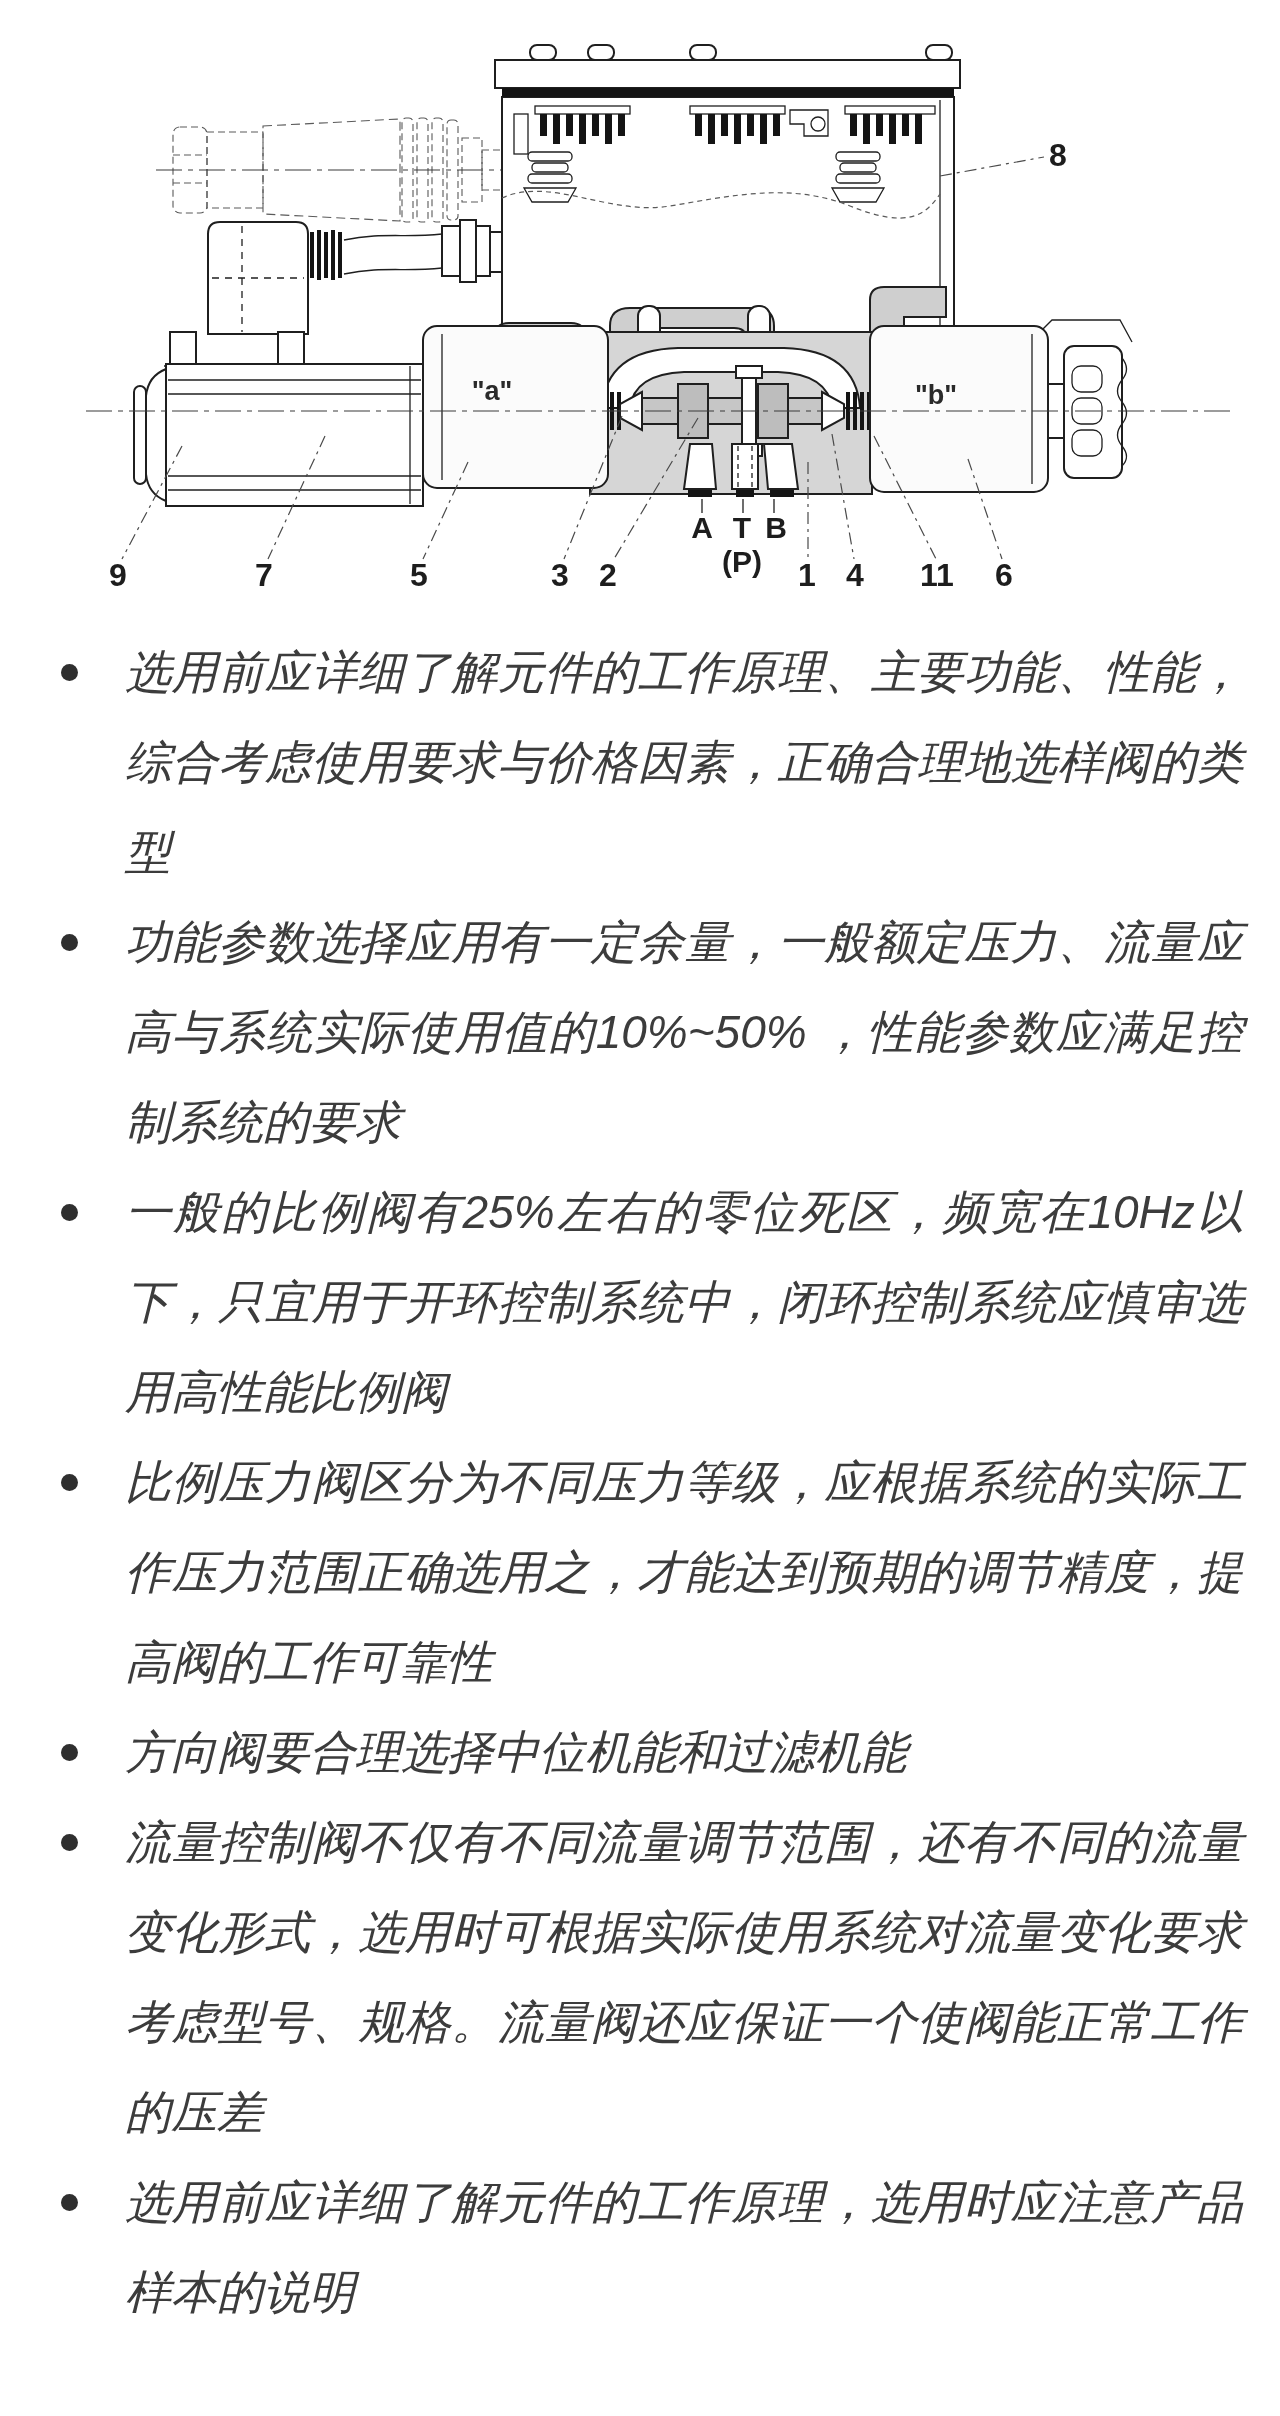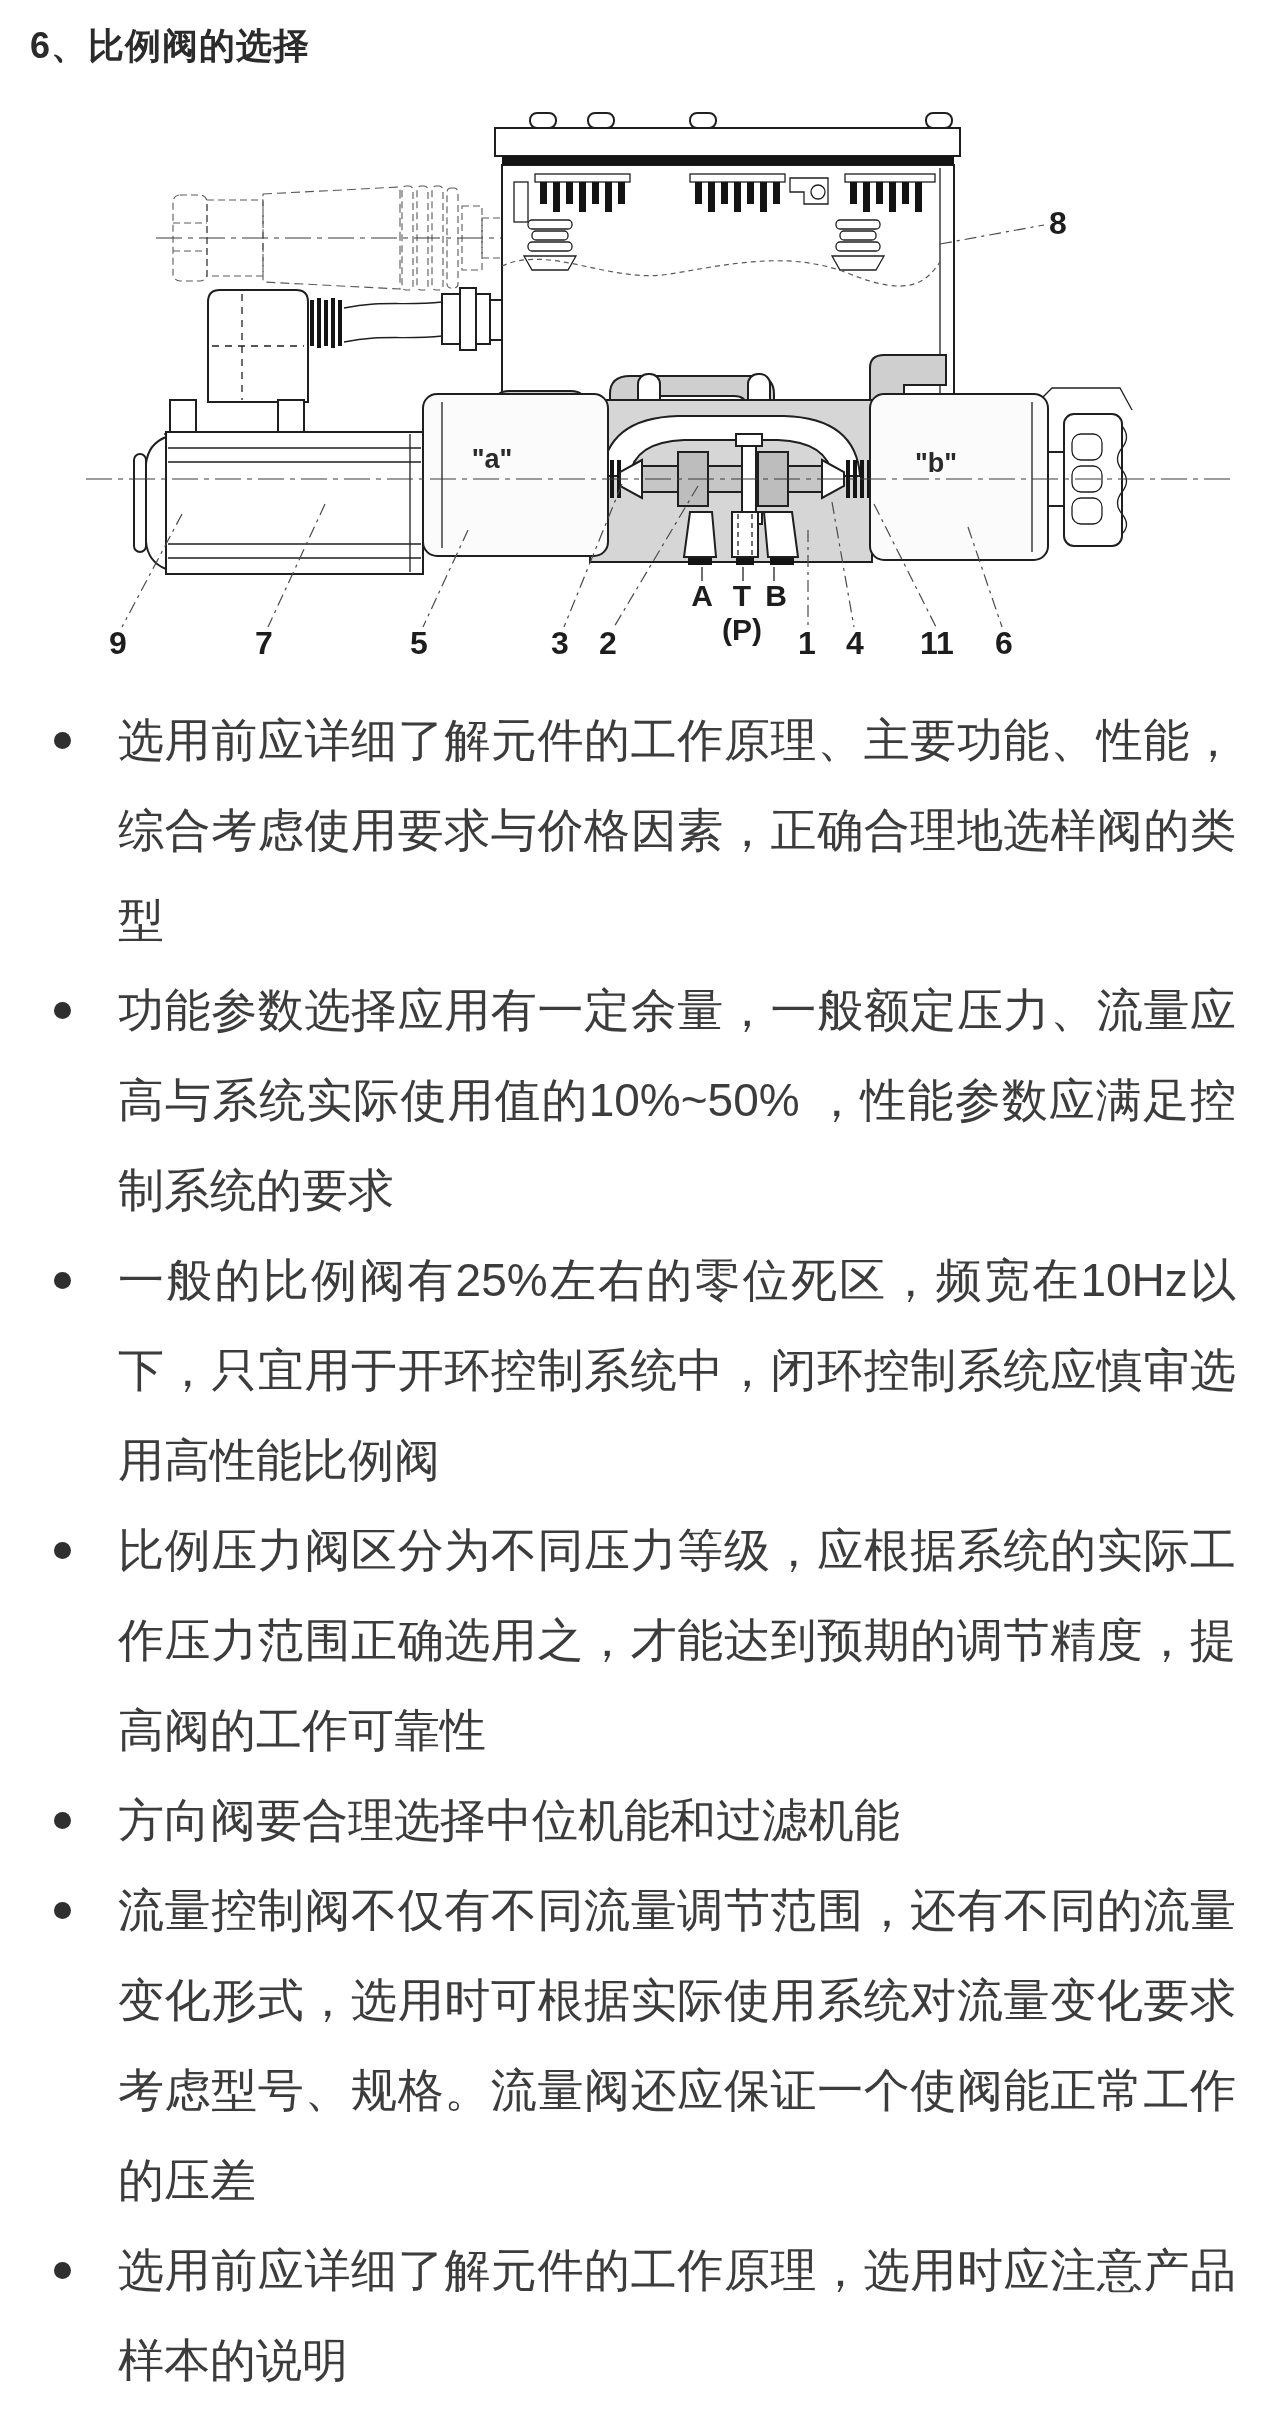--- a/index.html
+++ b/index.html
@@ -19,22 +19,23 @@
     letter-spacing:1px;
   }
   .figure-wrap{
     margin:34px 0 0 50px;
     width:1180px;
     height:575px;
     position:relative;
   }
   svg{display:block;}
   .bullets{
-    margin:18px 0 0 0;
+    margin:18px 0 0 7px;
     padding:0;
+    font-style:italic;
   }
   .bullet{
     display:flex;
     align-items:flex-start;
   }
   .dot{
     flex:none;
     width:17px;height:17px;
     border-radius:50%;
     background:#2f2f2f;
@@ -61,21 +62,20 @@
   .wavy{stroke:#5a5a5a;stroke-width:1.2;fill:none;stroke-dasharray:5 4;}
   text.callout{font-family:"Liberation Sans",sans-serif;font-size:32px;font-weight:700;fill:#1d1d1d;}
   text.portlabel{font-family:"Liberation Sans",sans-serif;font-size:30px;font-weight:700;fill:#1d1d1d;}
   text.chamber{font-family:"Liberation Sans",sans-serif;font-size:27px;font-weight:700;fill:#2a2a2a;}
 </style>
 </head>
 <body>
 
 <div class="page">
 
-  <h1 class="title">6、比例阀的选择</h1>
 
   <div class="figure-wrap">
     <svg width="1180" height="575" viewBox="60 120 1180 575">
 
       <g>
         <rect class="phantom" x="183" y="213" width="34" height="86" rx="7" stroke-dasharray="7 4"></rect>
         <line class="phantom" x1="183" y1="241" x2="217" y2="241" stroke-dasharray="7 4"></line>
         <line class="phantom" x1="183" y1="269" x2="217" y2="269" stroke-dasharray="7 4"></line>
         <rect class="phantom" x="217" y="218" width="56" height="76" stroke-dasharray="7 4"></rect>
         <polygon class="phantom" points="273,212 410,205 410,307 273,300" stroke-dasharray="9 5"></polygon>

